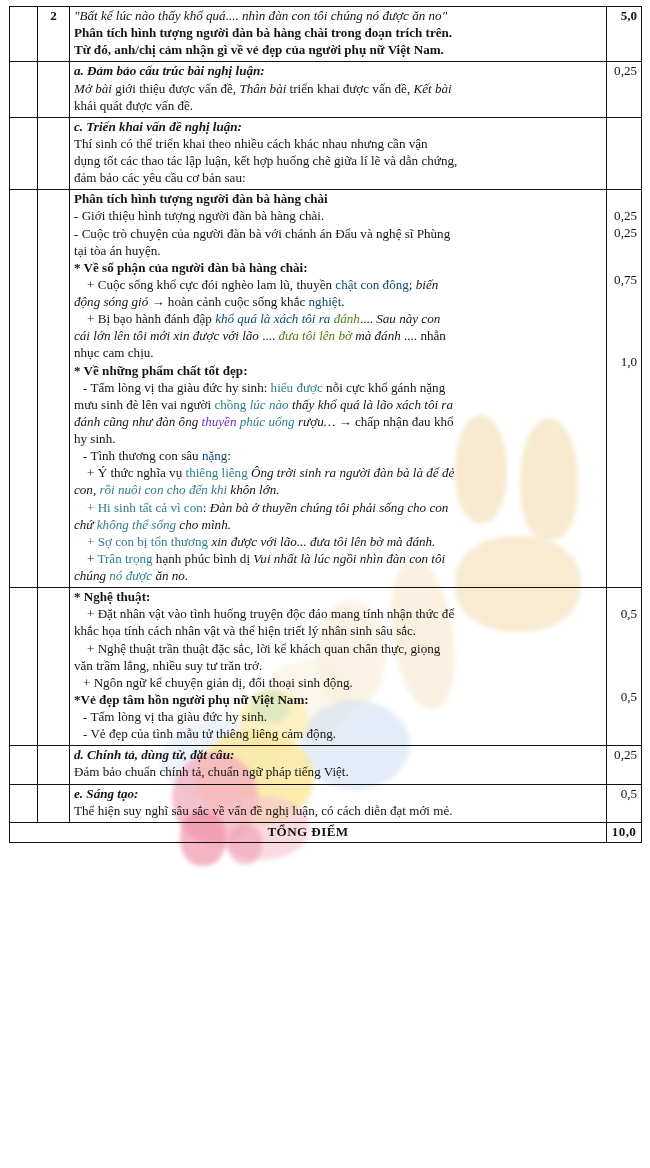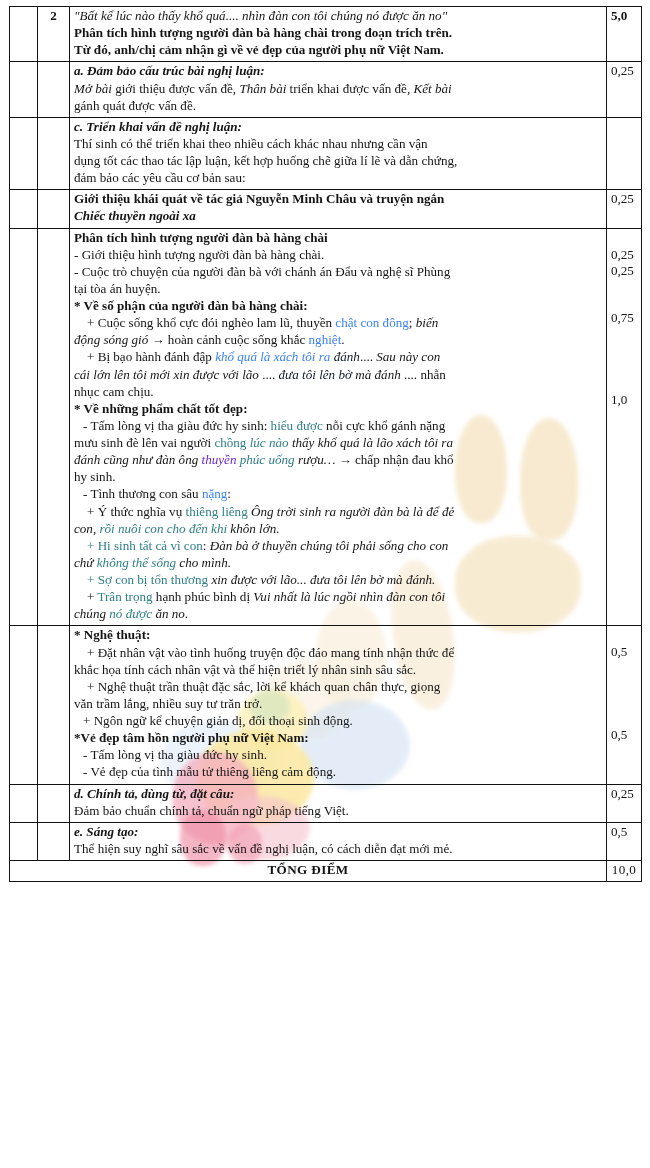--- a/index.html
+++ b/index.html
@@ -69,52 +69,52 @@
   col.c-score  { width: 35px; }
 
   .cell-blank, .cell-num { padding: 0; }
   .cell-num {
     text-align: center;
     font-weight: bold;
     font-size: 14px;
     padding-top: 2px;
   }
   .cell-score {
-    text-align: left;
+    text-align: right;
     font-size: 13.3px;
     padding: 2px 1px 0 1px;
     white-space: nowrap;
   }
   .cell-score.sc-top   { vertical-align: top; }
   .score-bold { font-weight: bold; }
 
   .cell-body { padding: 1px 3px 3px 5px; }
 
   p { margin: 0; padding: 0; }
   .ln { margin: 0 0 0.5px 0; }
   .ind { text-indent: 13px; }
   .ind2 { text-indent: 9px; }
   b, .b { font-weight: bold; }
   i, .i { font-style: italic; }
   .bi { font-weight: bold; font-style: italic; }
 
   
-  .hl-olive  { color: #3b82f6; }
-  .hl-orange { color: #0f172a; }
+  .hl-olive  { color: #0c4a6e; }
+  .hl-orange { color: #4d7c0f; }
   .hl-teal   { color: #2e7f86; }
   .hl-steel  { color: #6d28d9; }
 
   .total-row td {
     text-align: center;
     font-weight: bold;
     font-size: 14px;
     padding: 2px 0 3px 0;
     letter-spacing: .4px;
   }
-  .total-row .cell-score { font-weight: normal; text-align: center; }
+  .total-row .cell-score { font-weight: bold; text-align: center; }
   .arrow { font-family: "Liberation Serif", serif; }
 </style>
 </head>
 <body>
 
 <div id="watermarks">
   <span class="wm wm-cream-1"></span>
   <span class="wm wm-cream-2"></span>
   <span class="wm wm-cream-3"></span>
   <span class="wm wm-cream-4"></span>
@@ -150,47 +150,38 @@
     </td>
     <td class="cell-score sc-top score-bold">5,0</td>
   </tr>
 
   <tr>
     <td class="cell-blank"></td>
     <td class="cell-num"></td>
     <td class="cell-body">
       <p class="ln bi">a. Đảm bảo cấu trúc bài nghị luận:</p>
       <p class="ln"><i>Mở bài</i> giới thiệu được vấn đề, <i>Thân bài</i> triển khai được vấn đề, <i>Kết bài</i></p>
-      <p class="ln">gánh quát được vấn đề.</p>
+      <p class="ln">khái quát được vấn đề.</p>
     </td>
     <td class="cell-score sc-top">0,25</td>
   </tr>
 
 
   <tr>
     <td class="cell-blank"></td>
     <td class="cell-num"></td>
     <td class="cell-body">
       <p class="ln bi">c. Triển khai vấn đề nghị luận:</p>
       <p class="ln">Thí sinh có thể triển khai theo nhiều cách khác nhau nhưng cần vận</p>
       <p class="ln">dụng tốt các thao tác lập luận, kết hợp huống chẽ giữa lí lẽ và dẫn chứng,</p>
       <p class="ln">đảm bảo các yêu cầu cơ bản sau:</p>
     </td>
     <td class="cell-score sc-top"></td>
   </tr>
 
-  <tr>
-    <td class="cell-blank"></td>
-    <td class="cell-num"></td>
-    <td class="cell-body">
-      <p class="ln b">Giới thiệu khái quát về tác giả Nguyễn Minh Châu và truyện ngắn</p>
-      <p class="ln bi">Chiếc thuyền ngoài xa</p>
-    </td>
-    <td class="cell-score sc-top">0,25</td>
-  </tr>
 
   <tr>
     <td class="cell-blank"></td>
     <td class="cell-num"></td>
     <td class="cell-body">
       <p class="ln b">Phân tích hình tượng người đàn bà hàng chài</p>
       <p class="ln">- Giới thiệu hình tượng người đàn bà hàng chài.</p>
       <p class="ln">- Cuộc trò chuyện của người đàn bà với chánh án Đẩu và nghệ sĩ Phùng</p>
       <p class="ln">tại tòa án huyện.</p>
       <p class="ln b">* Về số phận của người đàn bà hàng chài:</p>

